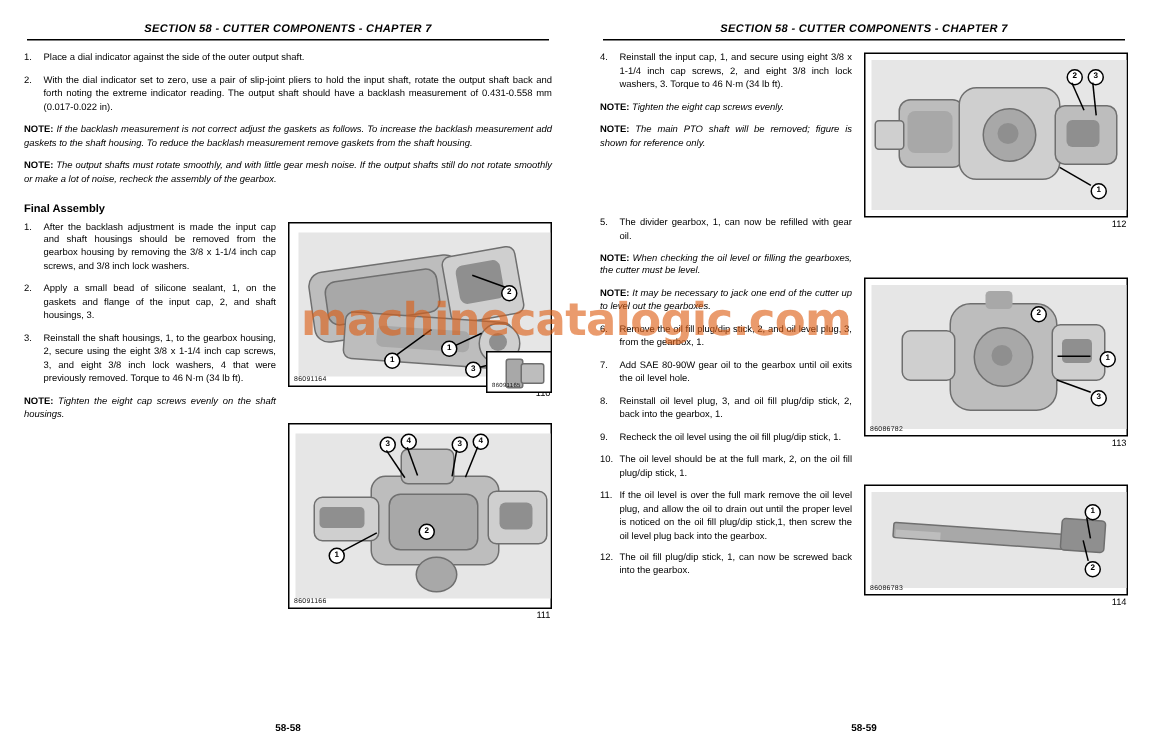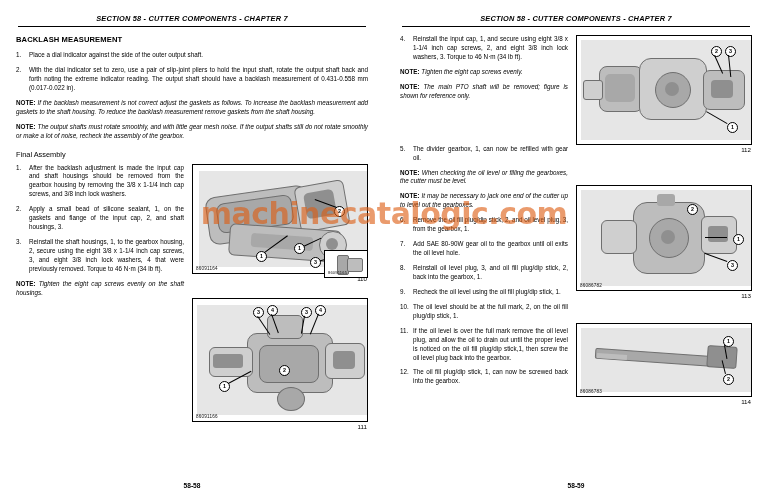--- a/index.html
+++ b/index.html
@@ -50,21 +50,21 @@
   }
 
   h2.section-title {
     font-size: 7.6px;
     font-weight: bold;
     margin: 0 0 7px 0;
     letter-spacing: 0.1px;
   }
   h3.sub-title {
     font-size: 7.4px;
-    font-weight: normal;
+    font-weight: bold;
     margin: 9px 0 5px 0;
   }
 
   ol.steps {
     margin: 0;
     padding: 0;
     list-style: none;
   }
   ol.steps li {
     position: relative;
@@ -175,21 +175,20 @@
     font-family: "DejaVu Sans", sans-serif;
   }
 </style>
 </head>
 <body>
 
 <div class="page page-left">
 
   <div class="running-head">SECTION 58 - CUTTER COMPONENTS - CHAPTER 7</div>
 
-  <h2 class="section-title">BACKLASH MEASUREMENT</h2>
 
   <ol class="steps">
     <li>
       <span class="num">1.</span>
       <span>Place a dial indicator against the side of the outer output shaft.</span>
     </li>
     <li>
       <span class="num">2.</span>
       <span>With the dial indicator set to zero, use a pair of slip-joint pliers to hold the input shaft, rotate the output shaft back and forth noting the extreme indicator reading. The output shaft should have a backlash measurement of 0.431-0.558 mm (0.017-0.022 in).</span>
     </li>

